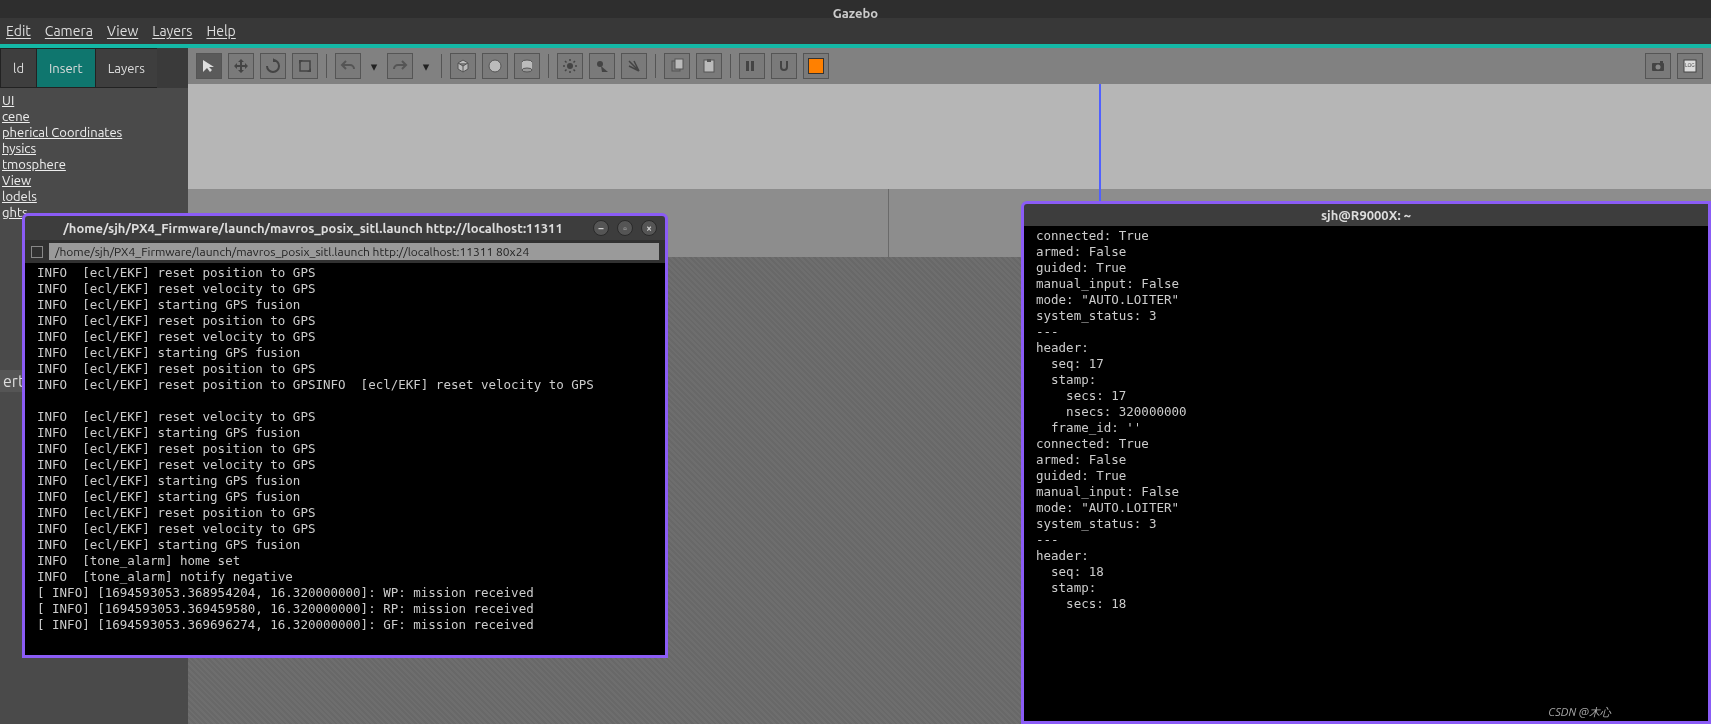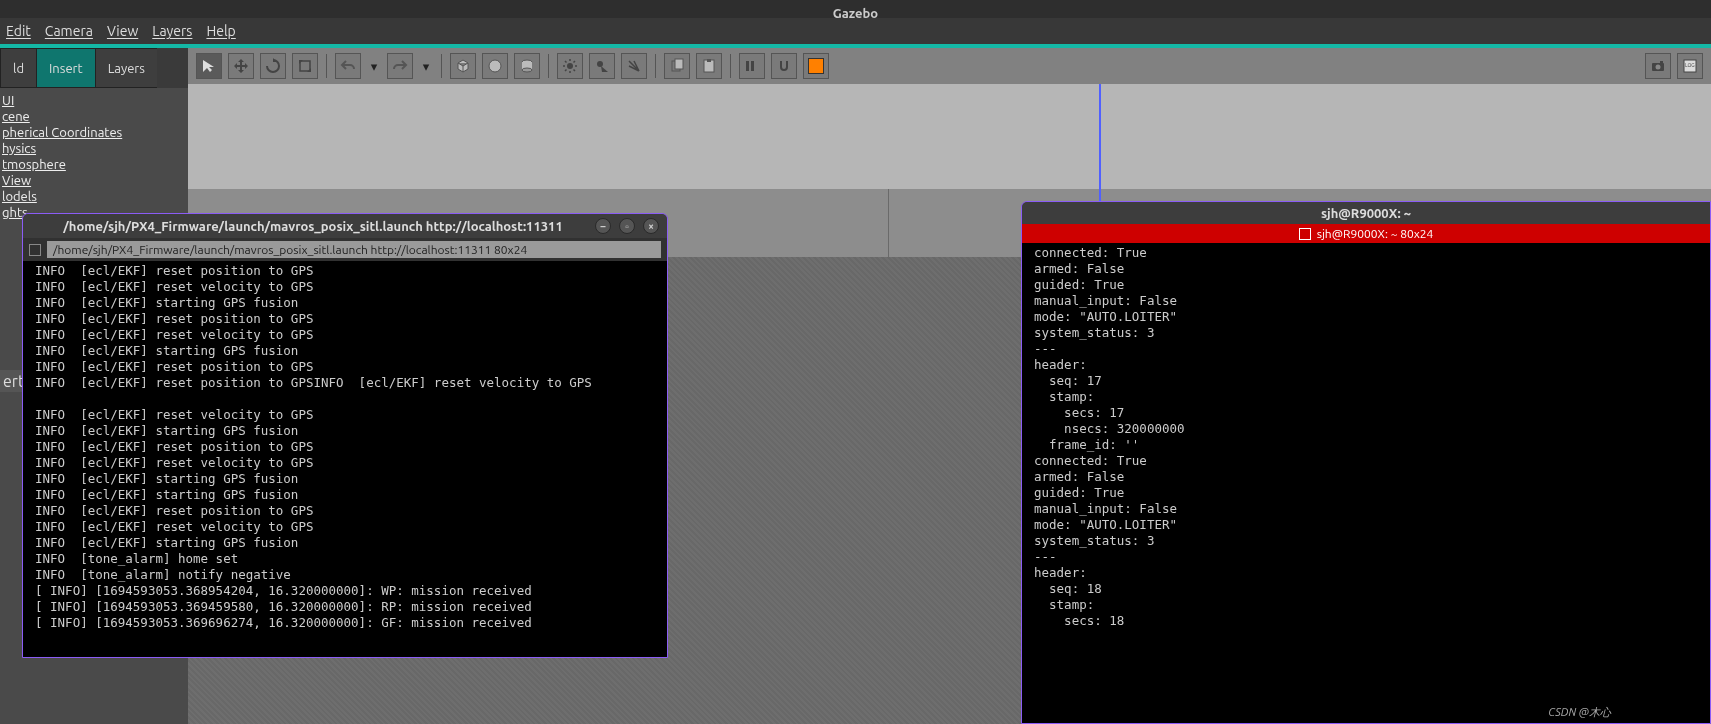--- a/index.html
+++ b/index.html
@@ -151,21 +151,21 @@
   background: #2020cc;
 }
 .drone-arm.a1 { left: 2px; top: 2px; transform: rotate(-15deg); }
 .drone-arm.a2 { right: 2px; top: 2px; transform: rotate(15deg); }
 .drone-arm.a3 { left: 2px; bottom: 2px; transform: rotate(15deg); }
 .drone-arm.a4 { right: 2px; bottom: 2px; transform: rotate(-15deg); }
 
 .term-window {
   position: absolute;
   background: #3d3d3d;
-  border: 1px solid #8b5cf6;
+  border: 3px solid #8b5cf6;
   border-radius: 6px 6px 0 0;
   display: flex;
   flex-direction: column;
 }
 .term-title {
   padding: 4px 8px;
   background: #3d3d3d;
   color: #ddd;
   font-size: 13px;
   font-weight: bold;
@@ -444,24 +444,20 @@
 INFO  [tone_alarm] home set
 INFO  [tone_alarm] notify negative
 [ INFO] [1694593053.368954204, 16.320000000]: WP: mission received
 [ INFO] [1694593053.369459580, 16.320000000]: RP: mission received
 [ INFO] [1694593053.369696274, 16.320000000]: GF: mission received</div>
 </div>
 
 <div class="term-window t2">
   <div class="term-title">
     <span class="tt">sjh@R9000X: ~</span>
-  </div>
-  <div class="term-tabbar">
-    <div class="tb-icon" style="border-color:#fff;"></div>
-    <span>sjh@R9000X: ~ 80x24</span>
   </div>
   <div class="term-body">connected: True
 armed: False
 guided: True
 manual_input: False
 mode: "AUTO.LOITER"
 system_status: 3
 ---
 header:
   seq: 17

